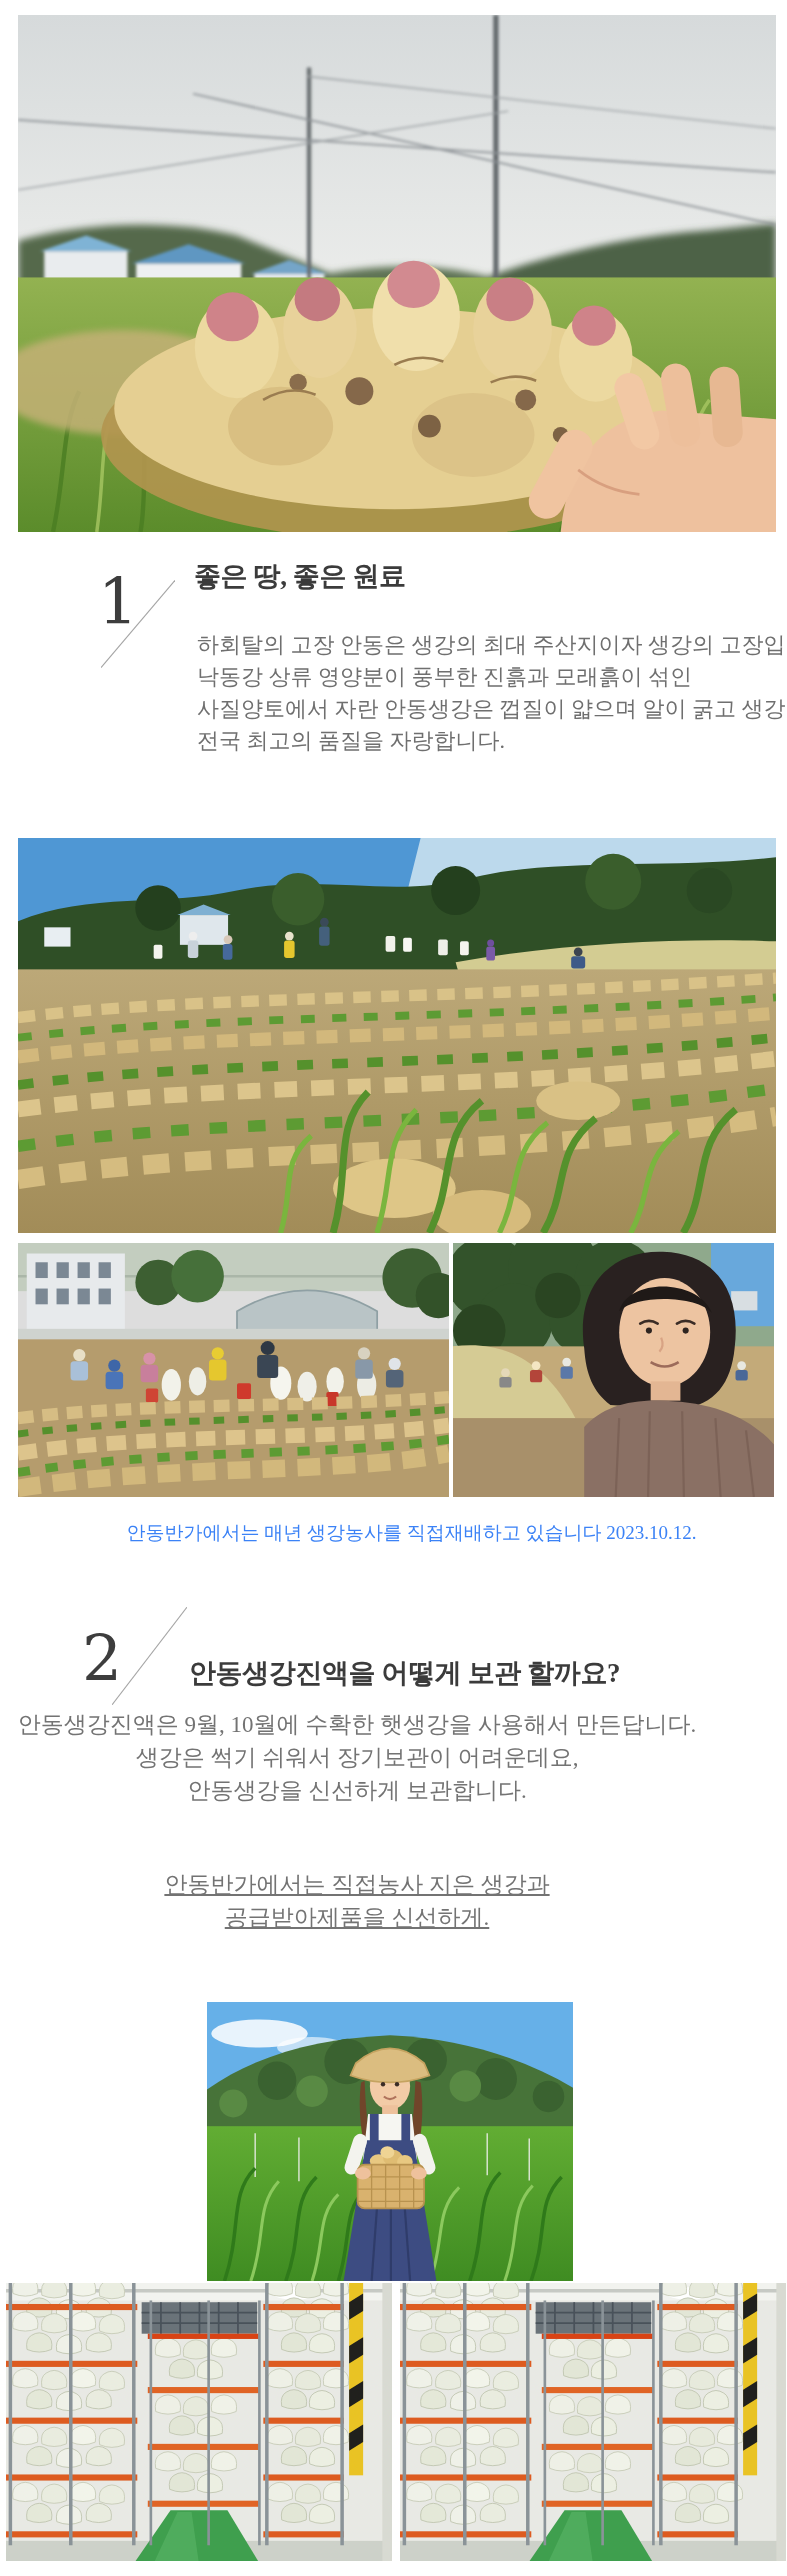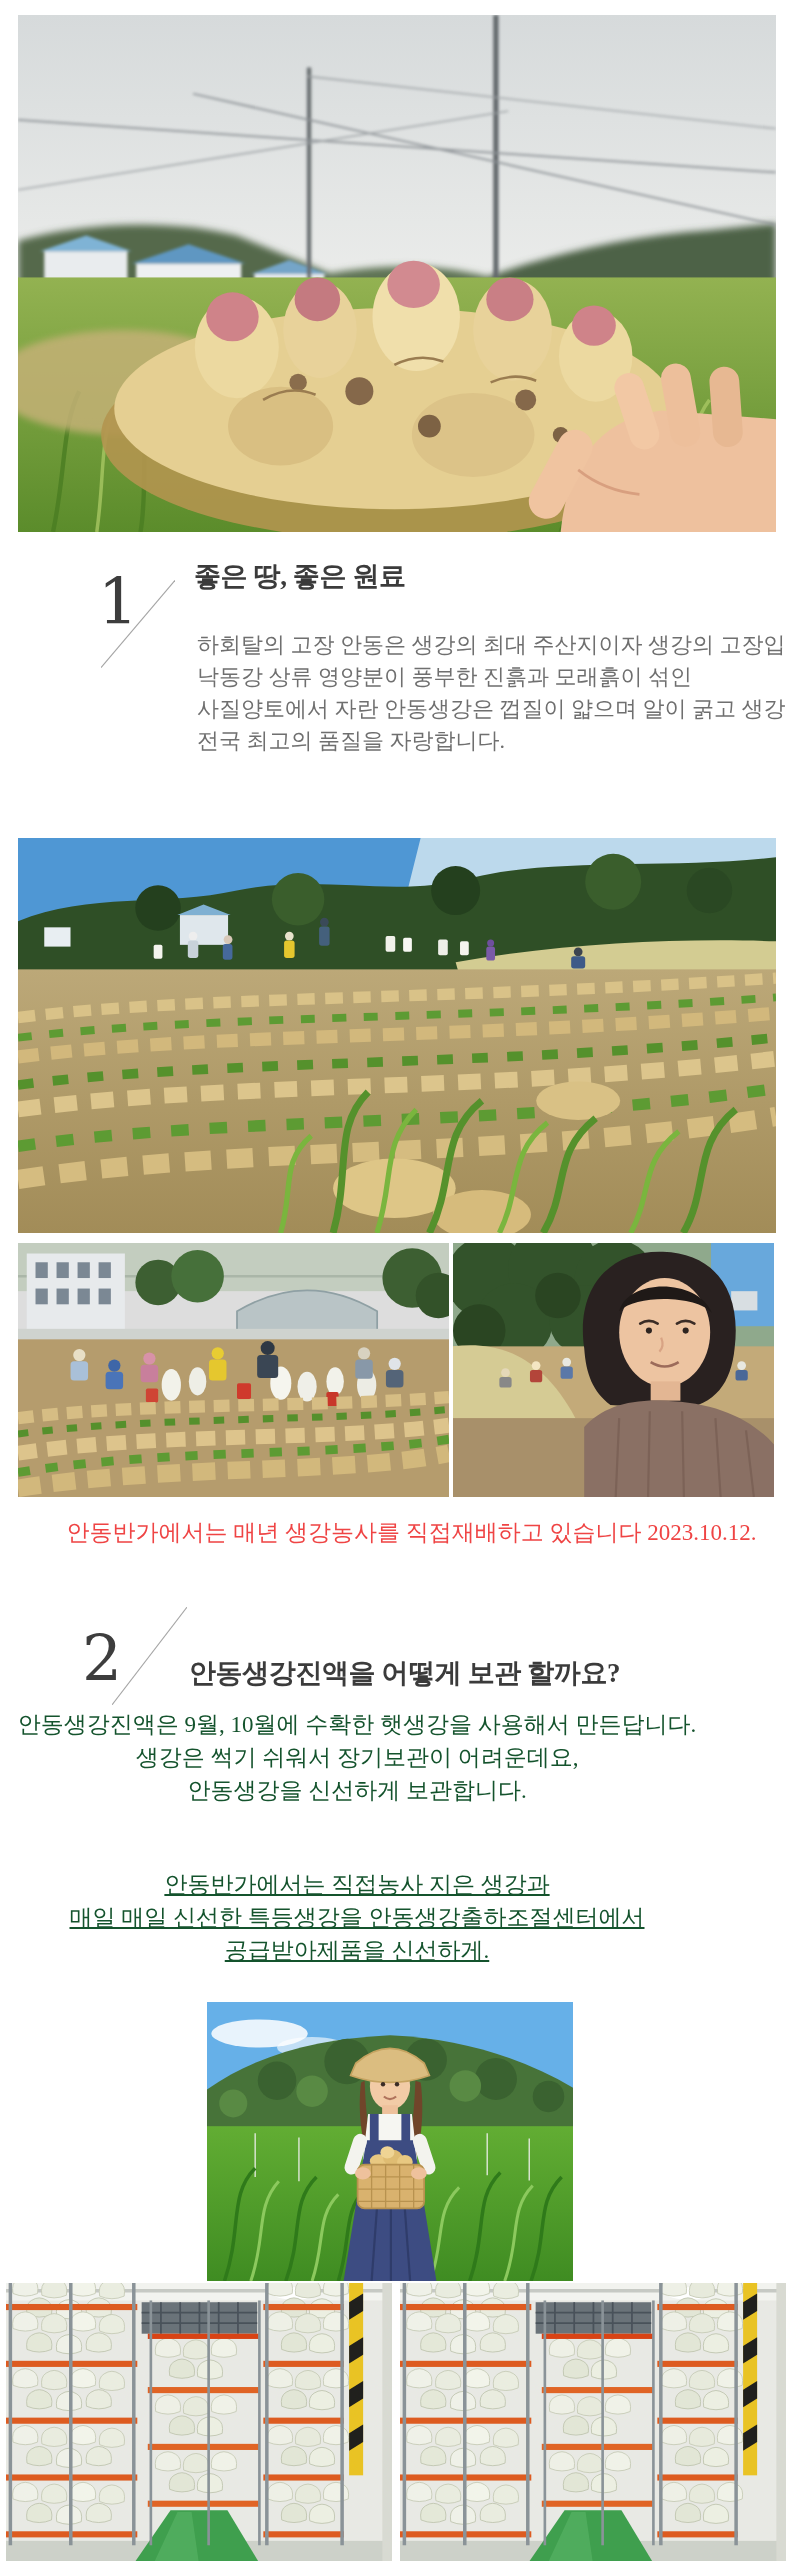--- a/index.html
+++ b/index.html
@@ -6,24 +6,24 @@
   html,body { background:#ffffff; }
   body { font-family:"Liberation Serif","DejaVu Serif",serif; }
   .page { position:relative; width:788px; height:2576px; background:#ffffff; overflow:hidden; margin:0 auto; }
   .photo { position:absolute; overflow:hidden; background:#dddddd; }
   .photo svg { display:block; width:100%; height:100%; }
   .num { position:absolute; font-family:"DejaVu Serif","Liberation Serif",serif; font-size:63px; line-height:1; color:#3d3d3d; }
   .slash { position:absolute; }
   .slash svg { display:block; width:100%; height:100%; }
   .sec-title { position:absolute; font-weight:700; font-size:27px; line-height:33px; color:#3b3b3b; letter-spacing:-0.4px; white-space:nowrap; }
   .s1body { position:absolute; left:197px; top:629px; font-size:22px; line-height:32px; color:#6f6f6f; white-space:nowrap; }
-  .s2body { position:absolute; left:0; width:714px; text-align:center; font-size:23px; line-height:33px; color:#14532d; white-space:nowrap; }
+  .s2body { position:absolute; left:0; width:714px; text-align:center; font-size:23px; line-height:33px; color:#737373; white-space:nowrap; }
   .s2body.p1 { top:1708px; }
   .s2body.p2 { top:1868px;text-decoration:underline; }
-  .caption { position:absolute; left:35px; top:1521px; width:753px; text-align:center; font-size:23px; line-height:24.5px; color:#ef4444; white-space:nowrap; }
+  .caption { position:absolute; left:35px; top:1521px; width:753px; text-align:center; font-size:19px; line-height:24.5px; color:#3b82f6; white-space:nowrap; }
   .line { display:block; }
 </style>
 </head>
 <body>
 
 <div class="page">
 
   <div class="photo" style="left:17.5px;top:15px;width:758px;height:517px;">
     <svg viewBox="0 0 866 591" preserveAspectRatio="none">
       <defs>
@@ -326,21 +326,20 @@
       </svg>
   </div>
   <div class="sec-title" style="left:189px;top:1657px;text-align:center;">안동생강진액을 어떻게 보관 할까요?</div>
   <div class="s2body p1">
     <span class="line">안동생강진액은 9월, 10월에 수확한 햇생강을 사용해서 만든답니다.</span>
     <span class="line">생강은 썩기 쉬워서 장기보관이 어려운데요,</span>
     <span class="line">안동생강을 신선하게 보관합니다.</span>
   </div>
   <div class="s2body p2">
     <span class="line">안동반가에서는 직접농사 지은 생강과</span>
-    <span class="line">매일 매일 신선한 특등생강을 안동생강출하조절센터에서</span>
     <span class="line">공급받아제품을 신선하게.</span>
   </div>
 
   <div class="photo" style="left:207px;top:2002px;width:366px;height:279px;">
     <svg viewBox="0 0 418 319" preserveAspectRatio="none">
       <defs>
         <linearGradient id="field3" x1="0" y1="0" x2="0" y2="1">
           <stop offset="0" stop-color="#62ad33"></stop>
             <stop offset="1" stop-color="#3f8c22"></stop>
         </linearGradient>

